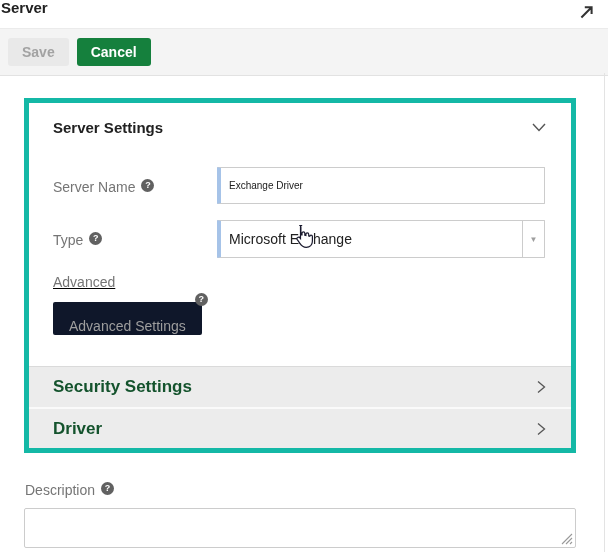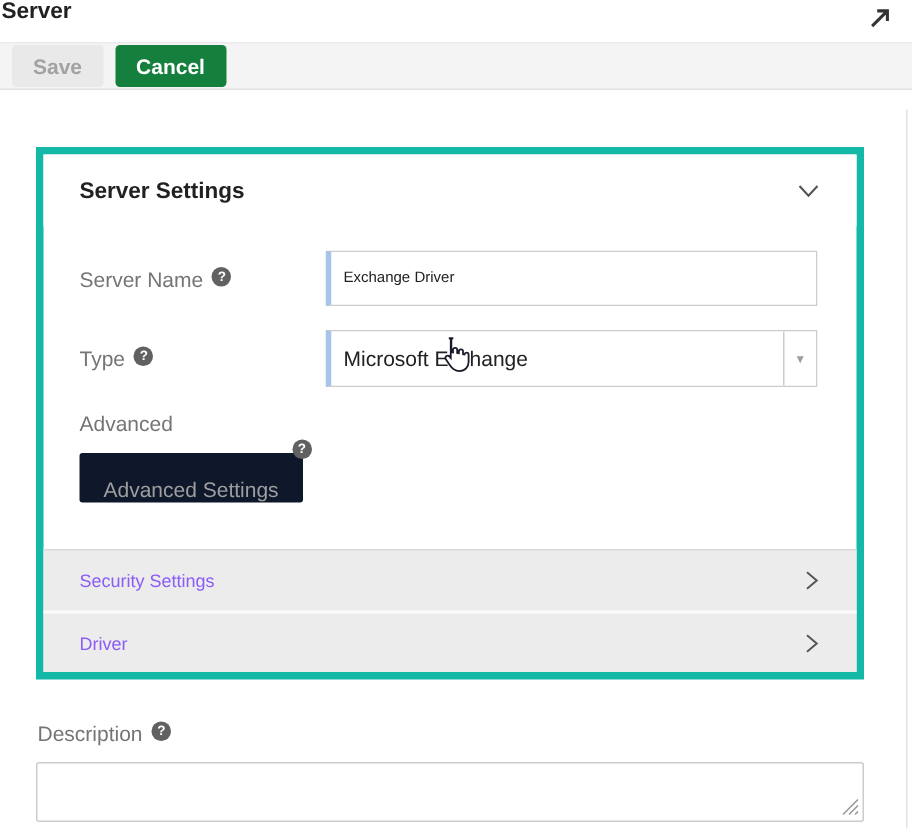--- a/index.html
+++ b/index.html
@@ -13,21 +13,21 @@
   
   .page-title {
     position: absolute; top: -2px; left: 1px;
     font-size: 15px; font-weight: 700; color: #212121;
     line-height: 20px;
   }
   .external-icon { position: absolute; top: 3px; right: 13px; width: 17px; height: 17px; cursor: pointer; }
 
   
   .toolbar {
-    position: absolute; top: 28px; left: 0; right: 0; height: 32px;
+    position: absolute; top: 28px; left: 0; right: 0; height: 48px;
     background: #f4f4f4;
     border-top: 1px solid #ebebeb;
     border-bottom: 1px solid #e2e2e2;
     display: flex; align-items: center; padding-left: 8px;
   }
   .btn {
     height: 28px; padding: 0 14px; border: none; border-radius: 3px;
     font-family: "Liberation Sans", sans-serif;
     font-size: 14px; font-weight: 700; margin-right: 8px; cursor: pointer;
   }
@@ -80,38 +80,38 @@
     flex: 1; display: flex; align-items: center;
     padding-left: 8px; font-size: 14px; color: #212121;
   }
   .select-arrow-seg {
     width: 22px; border-left: 1px solid #cccccc;
     display: flex; align-items: center; justify-content: center;
   }
   .select-caret { font-size: 8px; color: #9e9e9e; }
   .cursor-overlay { position: absolute; left: 69px; top: 3px; width: 24px; height: 26px; pointer-events: none; }
 
-  .advanced-block { margin-top: 14px; }
+  .advanced-block { margin-top: 14px; text-decoration: underline; }
   .advanced-label { font-size: 14px; color: #757575; }
   .advanced-btn-wrap { position: relative; display: inline-block; margin-top: 12px; }
   .btn-advanced {
     background: #0f172a; color: #9e9e9e; border: none; border-radius: 2px;
     height: 33px; padding: 16px 16px; font-size: 14px;
     font-family: "Liberation Sans", sans-serif; cursor: default;
   }
   .advanced-help { position: absolute; top: -9px; right: -6px; }
 
   .collapsed-row {
     height: 41px; background: #ececec;
     display: flex; align-items: center; justify-content: space-between;
     padding: 0 22px 0 24px; cursor: pointer;
   }
   .collapsed-row.first { border-top: 1px solid #dadada; }
   .collapsed-row.second { border-top: 2px solid #fafafa; }
-  .collapsed-label { font-size: 12px; color: #8b5cf6; }
+  .collapsed-label { font-size: 17px; color: #14532d; font-weight: bold; }
 
   
   .description-label-row { position: absolute; left: 25px; top: 481px; }
   .description-wrap { position: absolute; left: 24px; top: 508px; width: 552px; height: 40px; }
   .description-textarea {
     width: 100%; height: 100%;
     border: 1px solid #cccccc; border-radius: 2px;
     resize: none; outline: none; background: #fff;
     font-family: "Liberation Sans", sans-serif; font-size: 14px; color: #212121;
     padding: 4px 8px;

